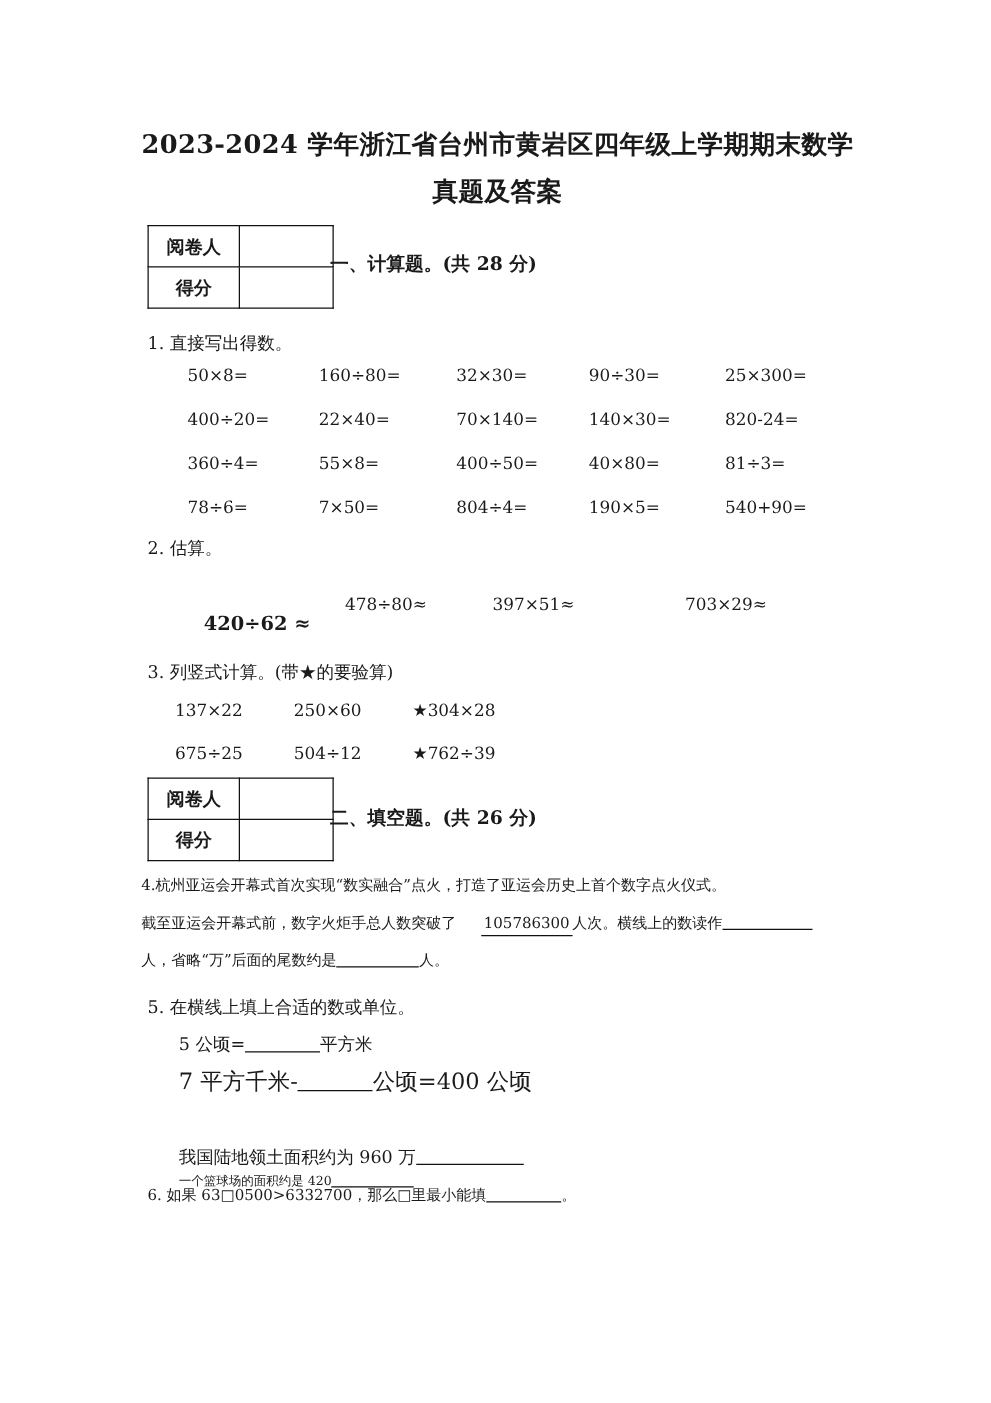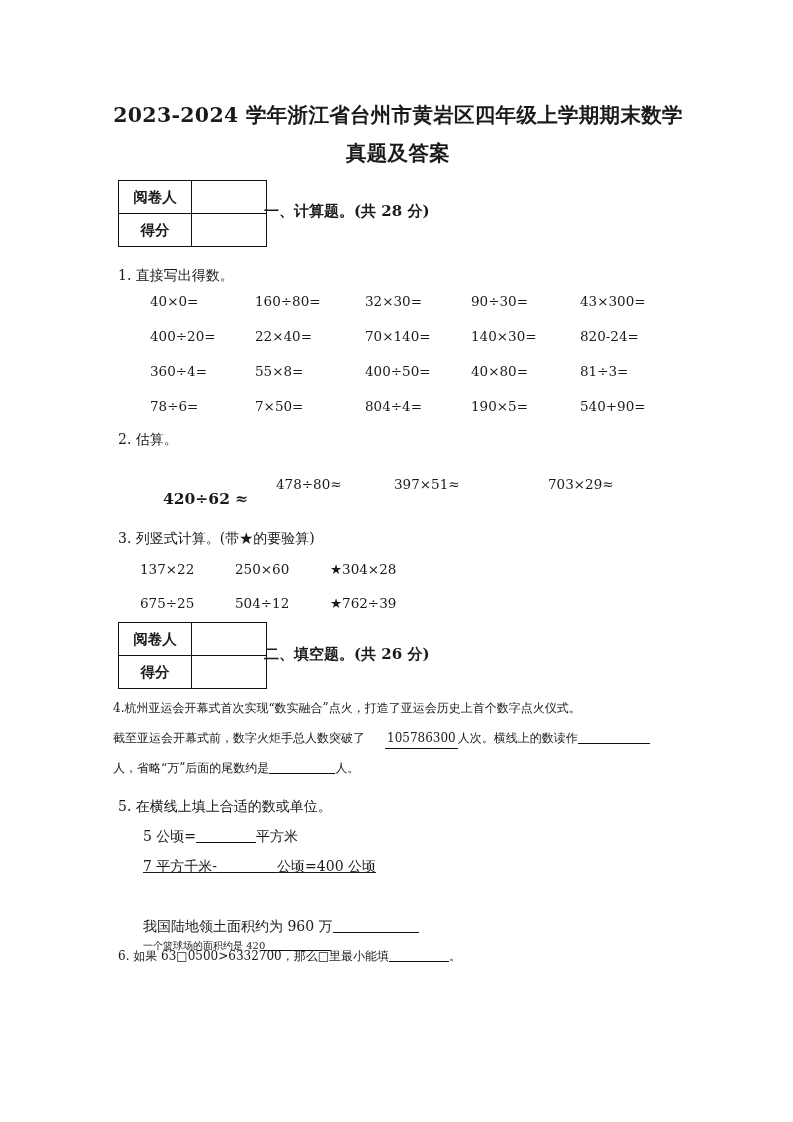--- a/index.html
+++ b/index.html
@@ -136,25 +136,25 @@
   </tbody>
     </table>
 
   <div class="section-heading" id="section-1">一、计算题。(共 28 分)</div>
 
   <div class="q-num" style="left:118px; top:265px;">
     <span>1.</span>
     <span>直接写出得数。</span>
   </div>
 
-  <div class="calc-item" style="left:150px; top:292px;">40×0=</div>
+  <div class="calc-item" style="left:150px; top:292px;">50×8=</div>
   <div class="calc-item" style="left:255px; top:292px;">160÷80=</div>
   <div class="calc-item" style="left:365px; top:292px;">32×30=</div>
   <div class="calc-item" style="left:471px; top:292px;">90÷30=</div>
-  <div class="calc-item" style="left:580px; top:292px;">43×300=</div>
+  <div class="calc-item" style="left:580px; top:292px;">25×300=</div>
 
   <div class="calc-item" style="left:150px; top:327px;">400÷20=</div>
   <div class="calc-item" style="left:255px; top:327px;">22×40=</div>
   <div class="calc-item" style="left:365px; top:327px;">70×140=</div>
   <div class="calc-item" style="left:471px; top:327px;">140×30=</div>
   <div class="calc-item" style="left:580px; top:327px;">820-24=</div>
 
   <div class="calc-item" style="left:150px; top:362px;">360÷4=</div>
   <div class="calc-item" style="left:255px; top:362px;">55×8=</div>
   <div class="calc-item" style="left:365px; top:362px;">400÷50=</div>
@@ -219,21 +219,21 @@
 
   <div class="q-num" style="left:118px; top:796px;">
     <span>5.</span>
     <span>在横线上填上合适的数或单位。</span>
   </div>
 
   <div class="para" style="left:143px; top:826px; font-size:14px;">
     <span>5 公顷=</span><span class="blank-line w60"></span><span>平方米</span>
   </div>
 
-  <div class="para" style="left:143px; top:856px; font-size:14px;text-decoration:underline;">
+  <div class="para" style="left:143px; top:856px; font-size:18px;">
     <span>7 平方千米-</span><span class="blank-line w60"></span><span>公顷=400 公顷</span>
   </div>
 
   <div class="para" style="left:143px; top:936px; font-size:10px;">
     <span>一个篮球场的面积约是 420</span><span class="blank-line w66"></span>
   </div>
 
   <div class="para" style="left:143px; top:916px; font-size:14px;">
     <span>我国陆地领土面积约为 960 万</span><span class="blank-line w86"></span>
   </div>

